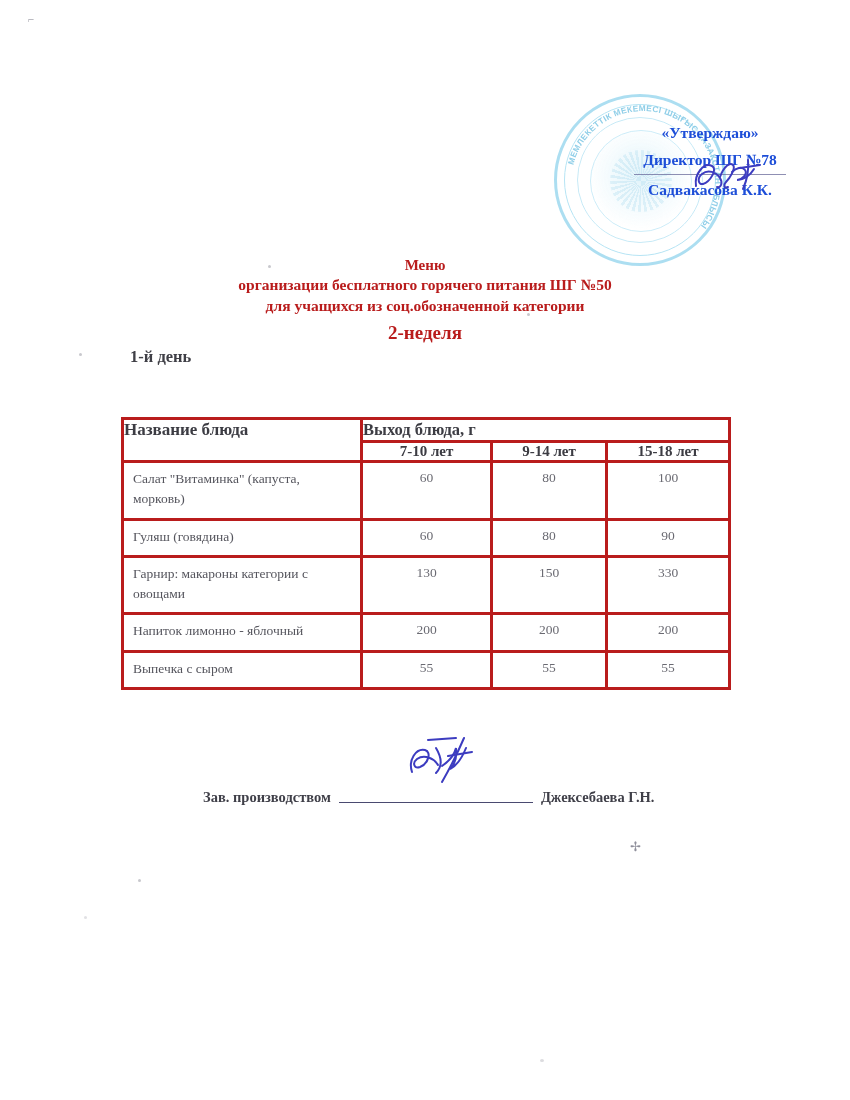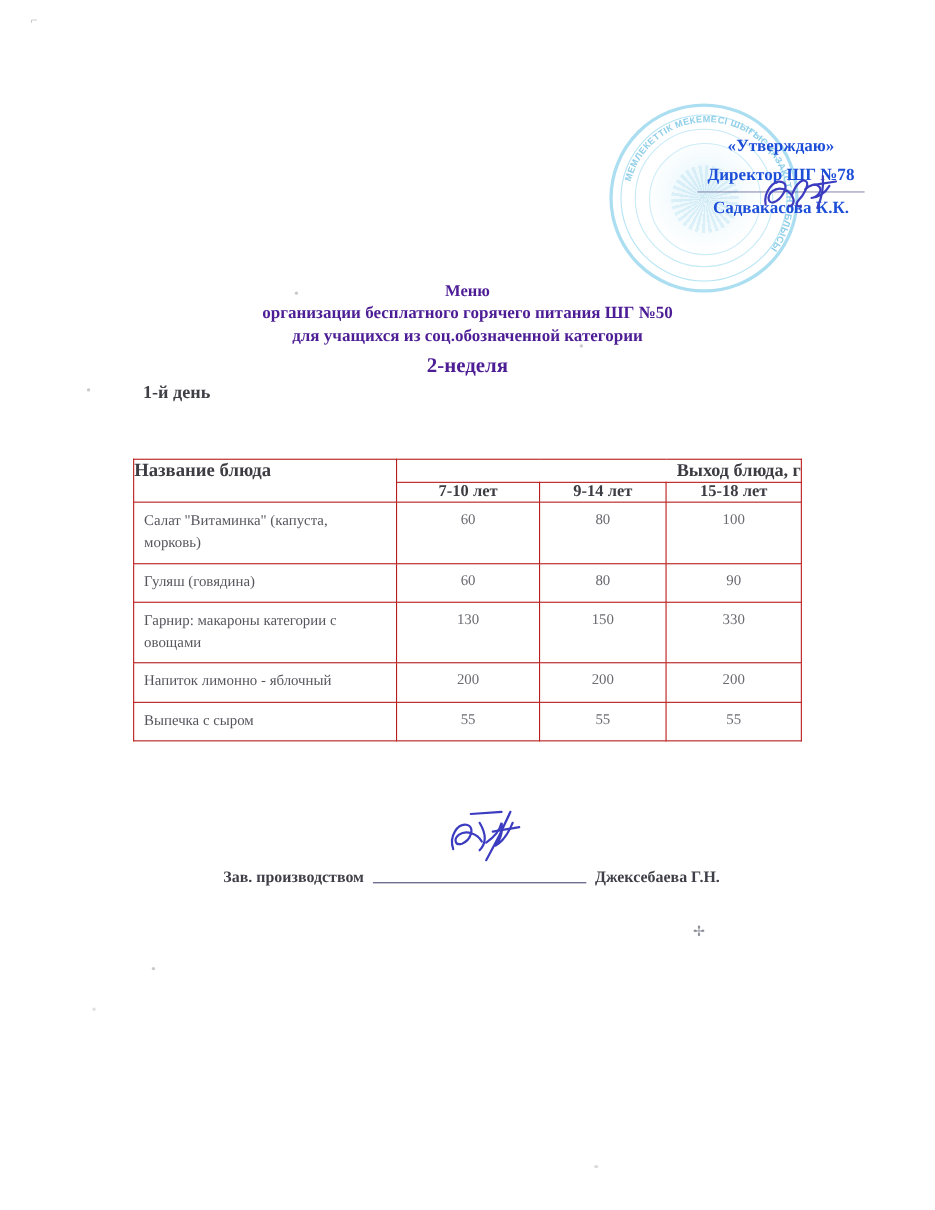--- a/index.html
+++ b/index.html
@@ -142,21 +142,21 @@
     pointer-events: none;
   }
 
   
   .title-block {
     position: absolute;
     left: 0;
     top: 256px;
     width: 850px;
     text-align: center;
-    color: #4c1d95;
+    color: #b91c1c;
   }
   .title-menu {
     font-size: 15px;
     font-weight: bold;
     line-height: 1.28;
   }
   .title-line {
     font-size: 15.5px;
     font-weight: bold;
     line-height: 1.34;
@@ -183,42 +183,42 @@
     position: absolute;
     left: 121px;
     top: 417px;
     width: 607px;
     border-collapse: collapse;
     table-layout: fixed;
     color: #55555d;
   }
   .menu-table th,
   .menu-table td {
-    border: 1px solid #b91c1c;
+    border: 3px solid #b91c1c;
     padding: 0;
     vertical-align: top;
   }
   .menu-table th {
     font-weight: bold;
     color: #3c3c43;
   }
   .col-name   { width: 239px; }
   .col-a      { width: 130px; }
   .col-b      { width: 115px; }
   .col-c      { width: 123px; }
 
   .th-name {
     font-size: 17px;
     padding: 8px 0 8px 10px;
     text-align: left;
     vertical-align: middle;
   }
   .th-out {
     font-size: 16.5px;
-    text-align: right;
+    text-align: left;
     padding: 6px 0 5px 0;
     vertical-align: middle;
   }
   .th-age {
     font-size: 15px;
     text-align: center;
     padding: 5px 0 6px 0;
     vertical-align: middle;
   }
 

